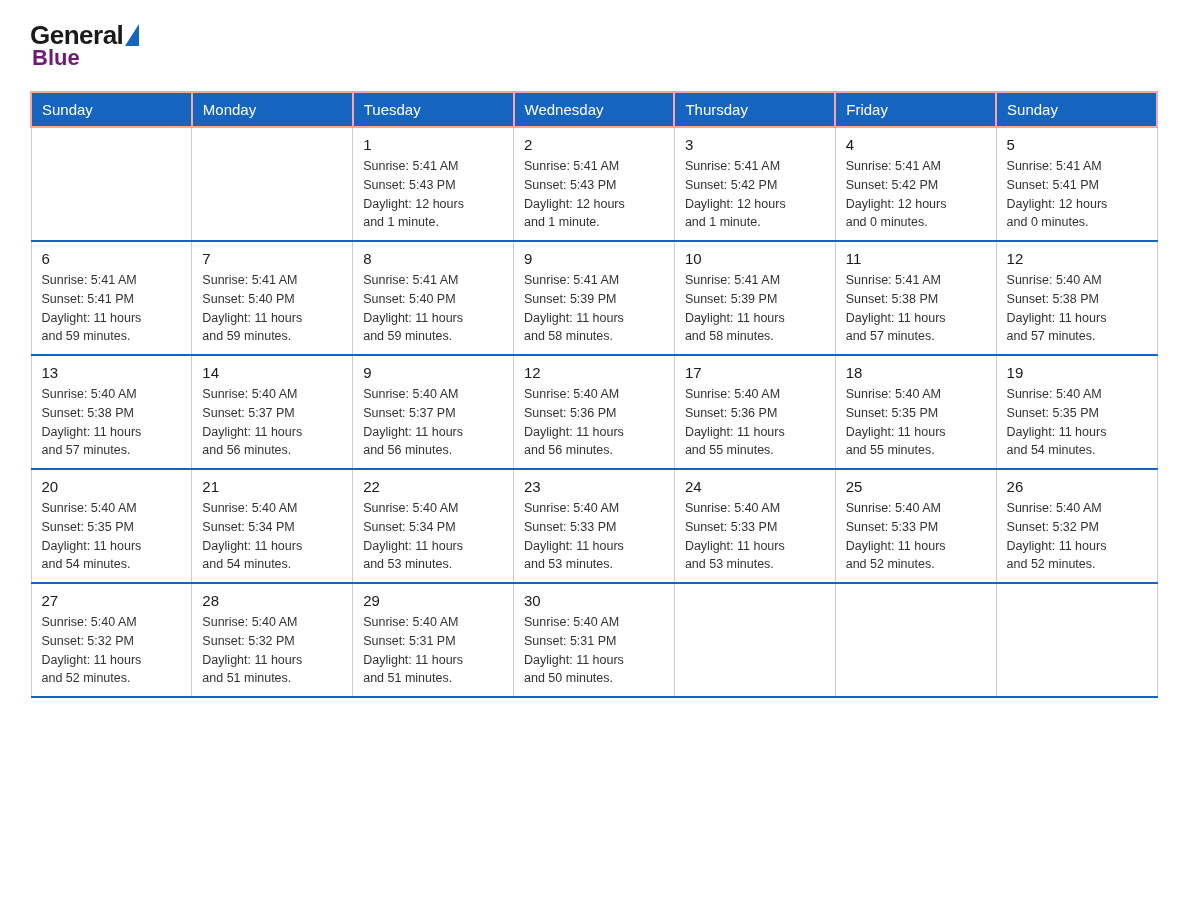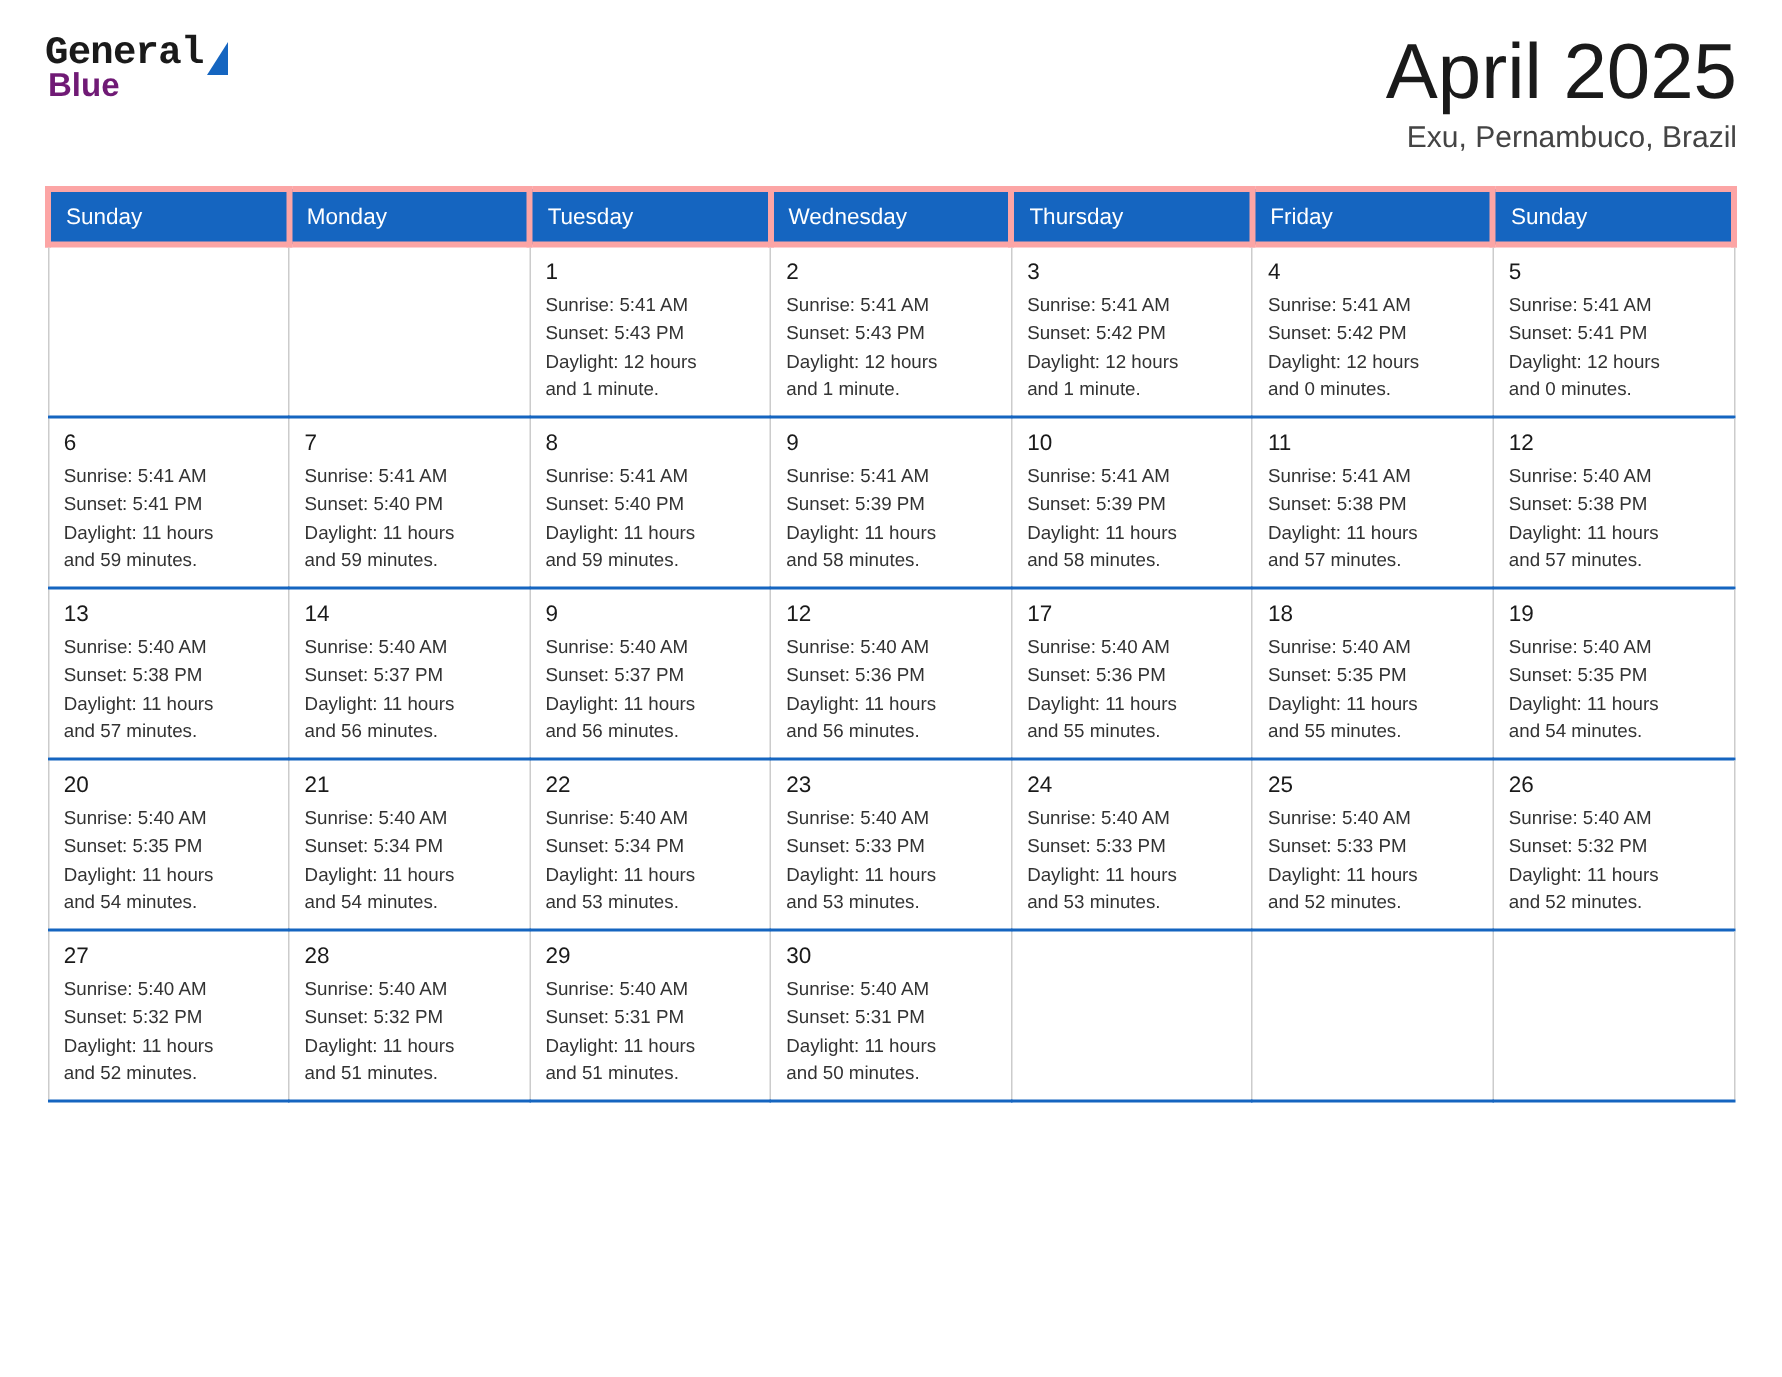--- a/index.html
+++ b/index.html
@@ -17,22 +17,21 @@
       align-items: flex-start;
       margin-bottom: 20px;
     }
     .logo {
       display: flex;
       flex-direction: column;
       align-items: flex-start;
     }
     .logo-top {
       display: flex;
-      align-items: flex-end;
-      font-family: Liberation Mono, monospace;
+      align-items: flex-start;
     }
     .logo-general {
       font-size: 26px;
       font-weight: bold;
       color: #1a1a1a;
       letter-spacing: -0.5px;
     }
     .logo-triangle {
       width: 0;
       height: 0;
@@ -70,21 +69,21 @@
     }
     thead tr {
       background-color: #1565c0;
     }
     thead th {
       color: #fff;
       font-size: 15px;
       font-weight: normal;
       padding: 8px 10px;
       text-align: left;
-      border: 4px solid #fca5a5;
+      border: 2px solid #fca5a5;
     }
     tbody td {
       border: 1px solid #ccc;
       vertical-align: top;
       padding: 8px 10px;
       font-size: 13px;
       color: #333;
       min-height: 100px;
       height: 110px;
     }
@@ -109,24 +108,20 @@
 </head>
 <body>
 
 <div class="header">
   <div class="logo">
     <div class="logo-top">
       <span class="logo-general">General</span>
       <div class="logo-triangle"></div>
     </div>
     <div class="logo-bottom">Blue</div>
-  </div>
-  <div class="title-block">
-    <div class="month-year">April 2025</div>
-    <div class="location">Exu, Pernambuco, Brazil</div>
   </div>
 </div>
 
 <table>
   <thead>
     <tr>
     <th>Sunday</th>
         <th>Monday</th>
         <th>Tuesday</th>
         <th>Wednesday</th>

